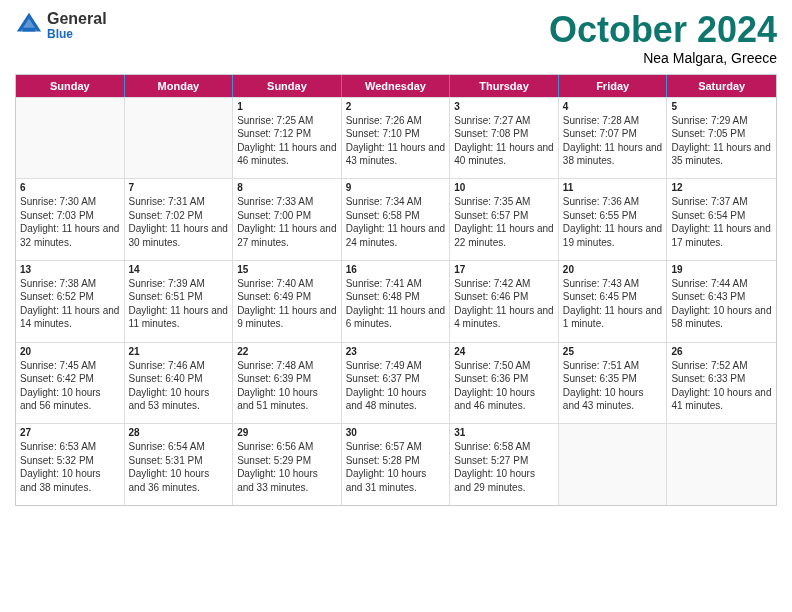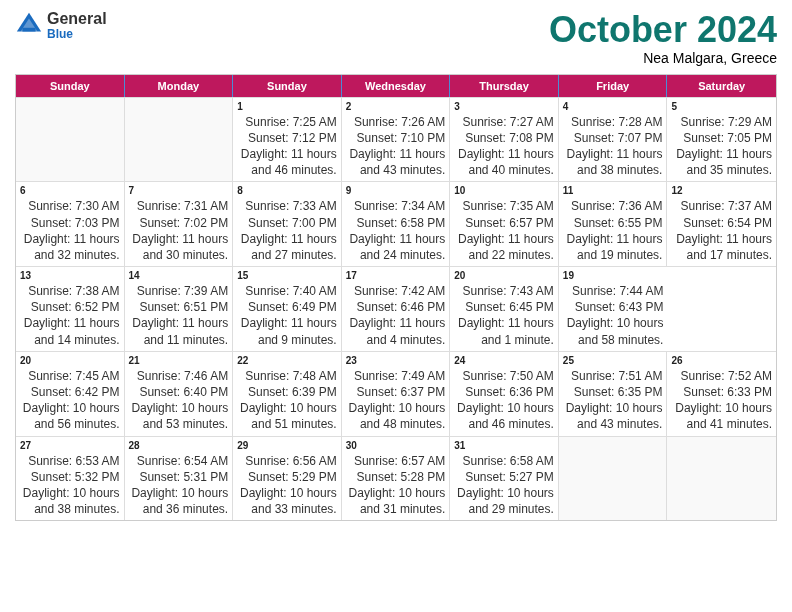--- a/index.html
+++ b/index.html
@@ -102,24 +102,23 @@
     .cal-cell:last-child { border-right: none; }
     .cal-cell.empty { background: #f9f9f9; }
     .day-num {
       font-size: 10px;
       font-weight: bold;
       display: block;
       margin-bottom: 2px;
       color: #222;
     }
     .cell-text {
-      font-size: 12px;
+      font-size: 10px;
       color: #333;
       line-height: 1.35;
-      text-align: right;
     }
   </style>
 </head>
 <body>
 
 <div class="page">
   <div class="header">
     <div class="logo">
       <svg class="logo-icon" viewBox="0 0 30 30">
         <polygon points="15,2 28,22 2,22" fill="#1a6bbf"></polygon>
@@ -209,20 +208,24 @@
           </div>
           <div class="cal-cell">
             <span class="day-num">14</span>
             <div class="cell-text">Sunrise: 7:39 AM<br>Sunset: 6:51 PM<br>Daylight: 11 hours and 11 minutes.</div>
           </div>
           <div class="cal-cell">
             <span class="day-num">15</span>
             <div class="cell-text">Sunrise: 7:40 AM<br>Sunset: 6:49 PM<br>Daylight: 11 hours and 9 minutes.</div>
           </div>
           <div class="cal-cell">
+            <span class="day-num">16</span>
+            <div class="cell-text">Sunrise: 7:41 AM<br>Sunset: 6:48 PM<br>Daylight: 11 hours and 6 minutes.</div>
+          </div>
+          <div class="cal-cell">
             <span class="day-num">17</span>
             <div class="cell-text">Sunrise: 7:42 AM<br>Sunset: 6:46 PM<br>Daylight: 11 hours and 4 minutes.</div>
           </div>
           <div class="cal-cell">
             <span class="day-num">20</span>
             <div class="cell-text">Sunrise: 7:43 AM<br>Sunset: 6:45 PM<br>Daylight: 11 hours and 1 minute.</div>
           </div>
           <div class="cal-cell">
             <span class="day-num">19</span>
             <div class="cell-text">Sunrise: 7:44 AM<br>Sunset: 6:43 PM<br>Daylight: 10 hours and 58 minutes.</div>

